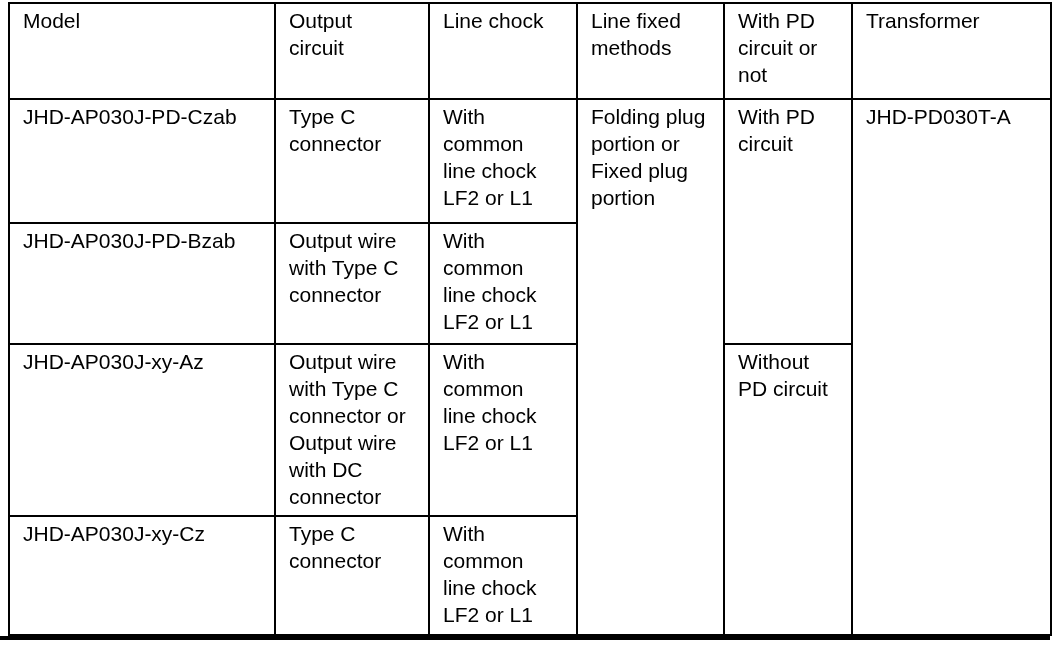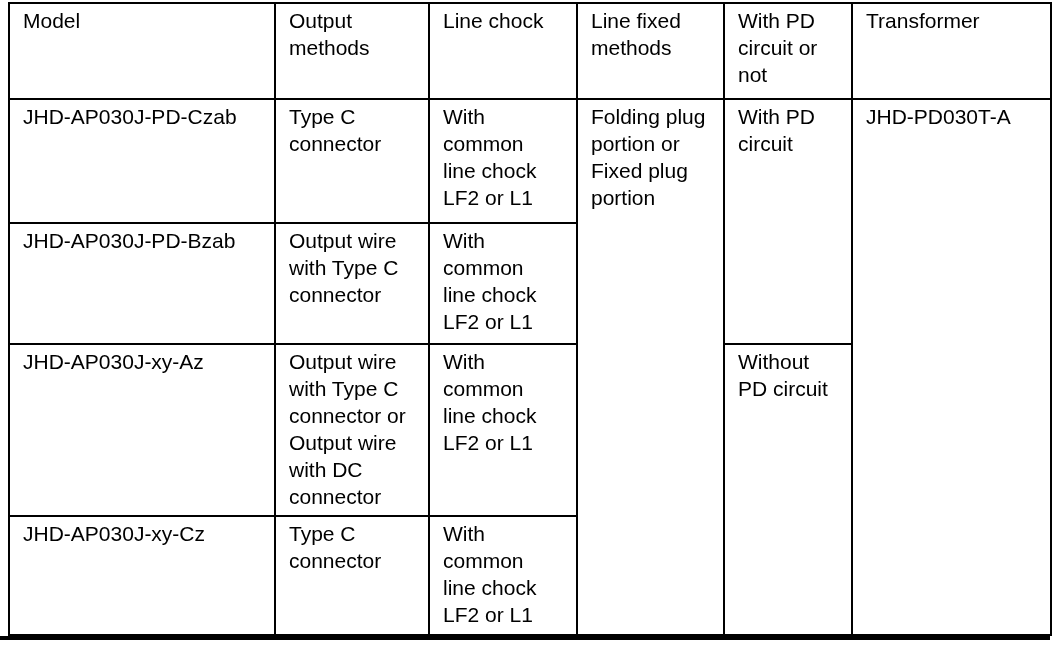--- a/index.html
+++ b/index.html
@@ -58,21 +58,21 @@
     <col style="width:154px">
     <col style="width:148px">
     <col style="width:147px">
     <col style="width:128px">
     <col style="width:199px">
   </colgroup>
   <thead>
     <tr class="row-header">
       <th>Model</th>
       <th>Output
-methods</th>
+circuit</th>
       <th>Line chock</th>
       <th>Line fixed
 methods</th>
       <th>With PD
 circuit or
 not</th>
       <th>Transformer</th>
     </tr>
   </thead>
   <tbody>

